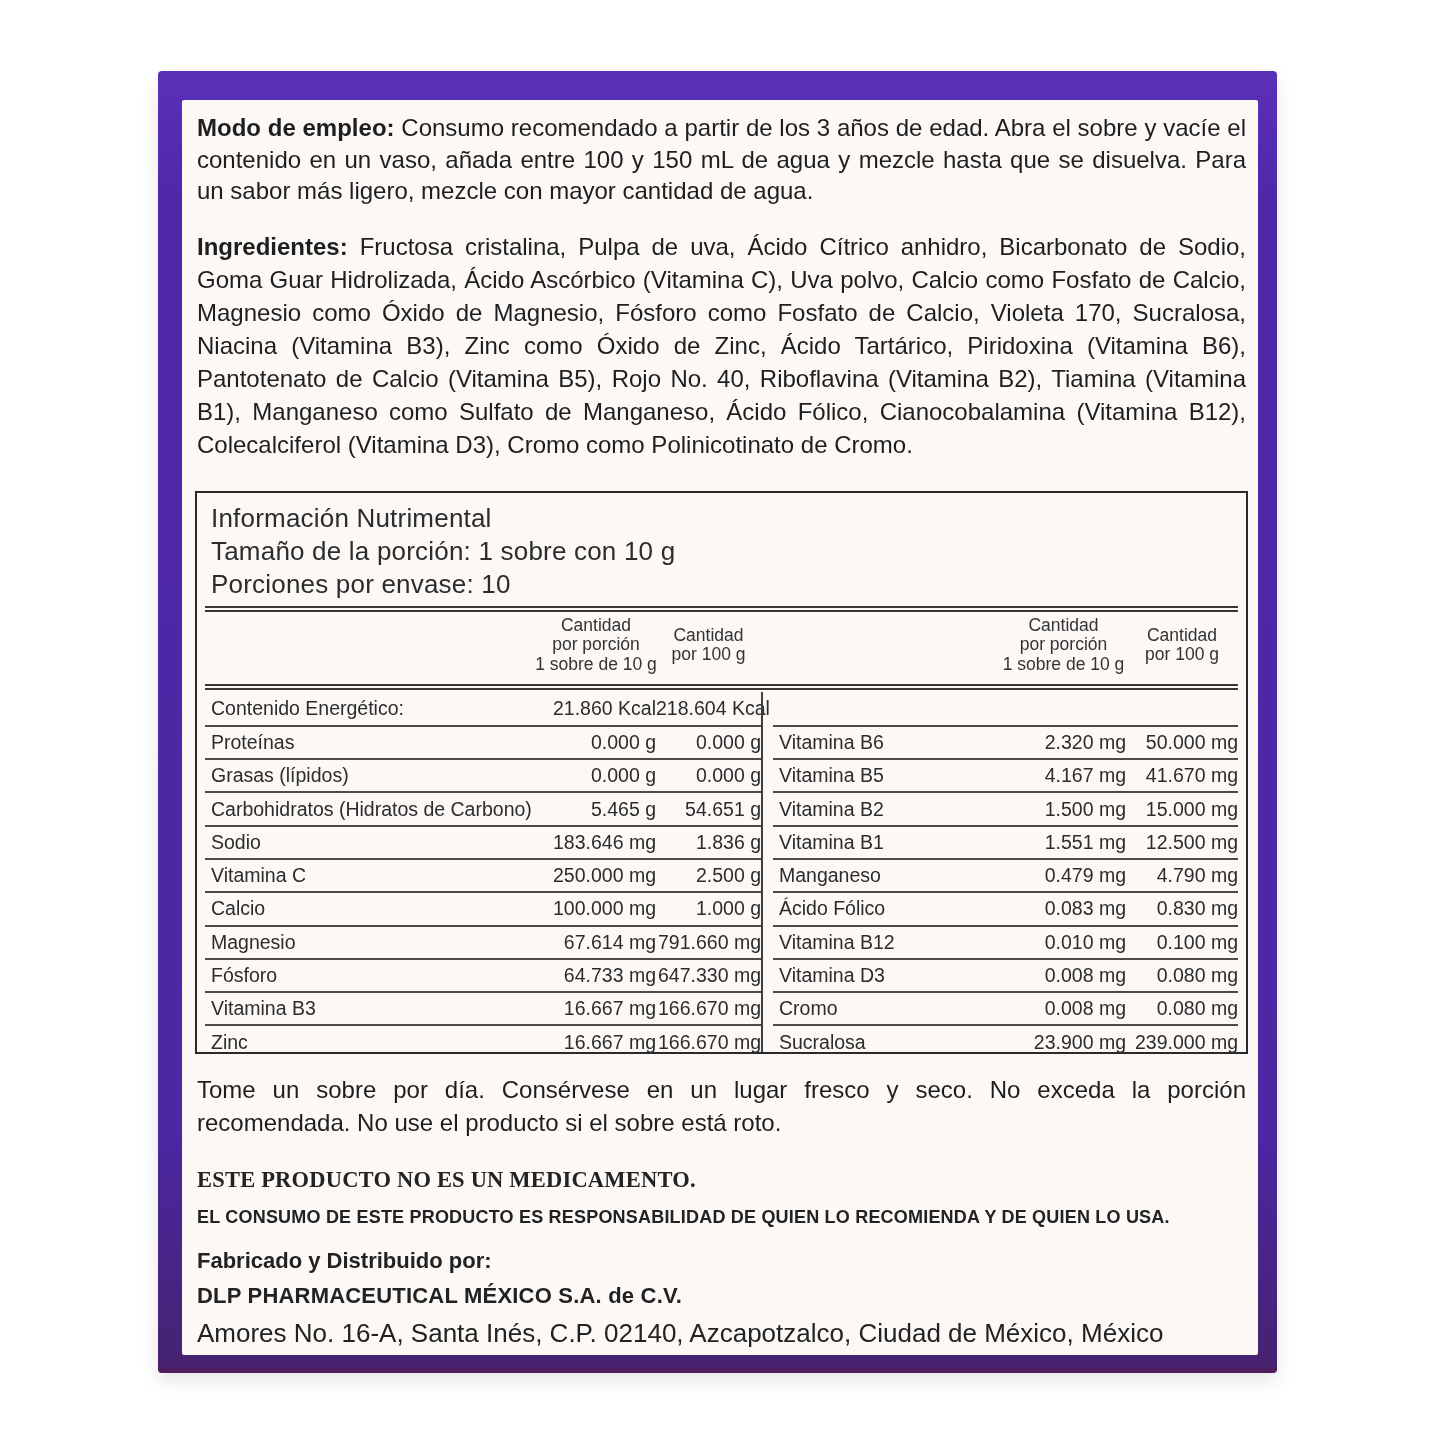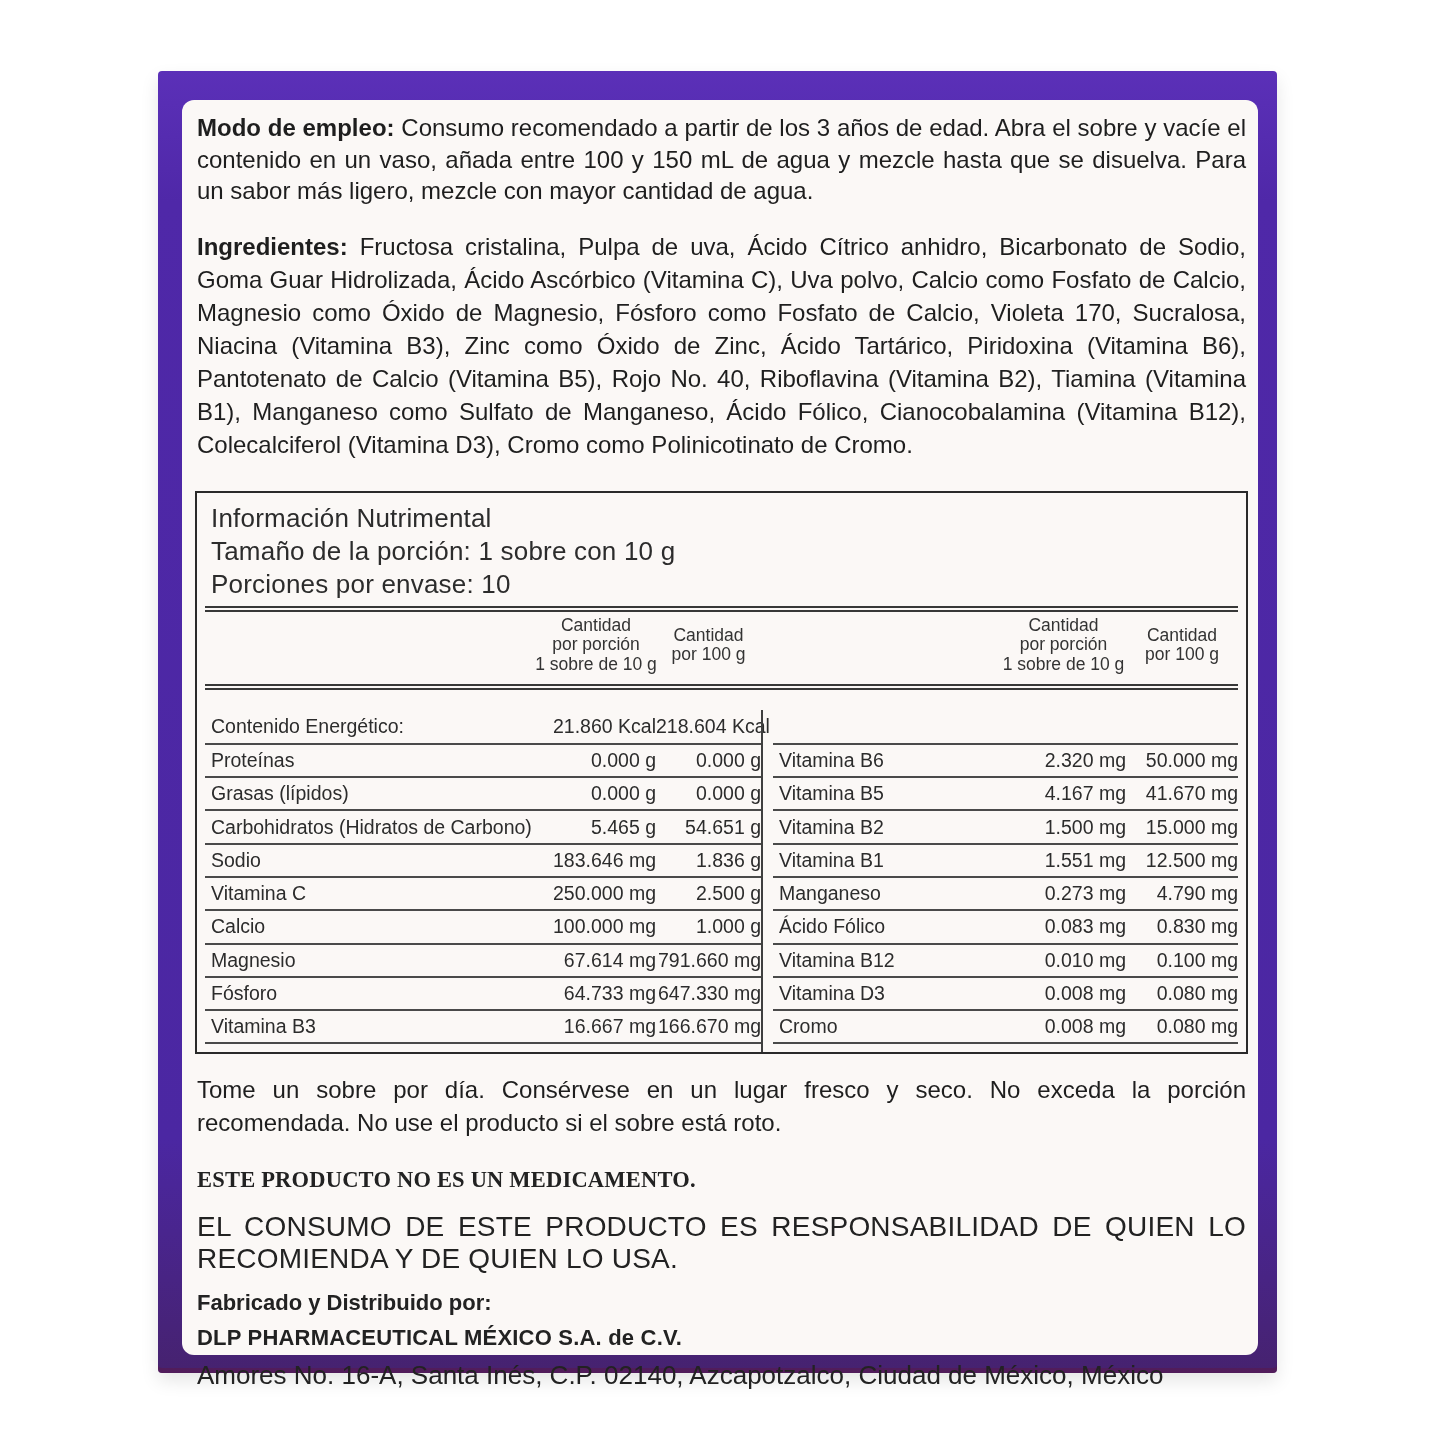--- a/index.html
+++ b/index.html
@@ -12,21 +12,21 @@
     overflow:hidden;
   }
   .box {
     position:absolute; left:158px; top:71px; width:1119px; height:1302px;
     background:linear-gradient(180deg,#5b30b8 0%,#4f28a8 10%,#4b27a2 82%,#46226f 100%);
     border-radius:4px;
     box-shadow:0 8px 18px rgba(0,0,0,0.10), inset 0 -5px 0 rgba(96,22,66,0.45);
   }
   .panel {
     position:absolute; left:24px; top:29px; right:19px; bottom:18px;
-    background:#fbf8f6; border-radius:12px;
+    background:#fbf8f6; border-radius:2px;
   }
   .content { position:absolute; inset:0; padding:6px 12px 0 15px; }
 
   p.para { font-size:24px; line-height:31.5px; text-align:justify; color:#1e1e1e; }
   p.para .lead { font-weight:700; }
   p.modo { margin-top:6px; }
   p.ingr { margin-top:23px; line-height:33px; }
 
   
   .ntable {
@@ -48,38 +48,38 @@
   .cheaders .half-left, .cheaders .half-right { display:grid; align-items:center; height:100%; }
   .cheaders .half-left  { grid-template-columns:1fr 120px 105px; }
   .cheaders .half-right { grid-template-columns:1fr 125px 112px; padding-left:10px; }
   .hcell {
     width:max-content; justify-self:center; text-align:center;
     font-size:17.5px; line-height:19.5px; white-space:pre-line; color:#333;
   }
   .hcell.c2 { grid-column:2; }
   .hcell.c3 { grid-column:3; }
 
-  .rows-wrap { display:flex; margin-top:20px;justify-content:center; }
+  .rows-wrap { display:flex; margin-top:2px;justify-content:center; }
   .rows-wrap .half-right { border-left:2px solid #3f3f3f; padding-left:10px; }
 
   .nrow {
     display:grid; align-items:center; height:33.3px;
     font-size:19.5px; white-space:nowrap;
   }
   .half-left  .nrow { grid-template-columns:1fr 120px 105px; }
   .half-right .nrow { grid-template-columns:1fr 125px 112px; }
   .nrow + .nrow { border-top:2px solid #4a4a4a; }
   .nrow.empty { border-top:none; }
   .nlabel { padding-left:6px; overflow:visible; }
   .nv1,.nv2 { text-align:right; }
 
   
   p.tome  { margin-top:19px; font-size:24px; line-height:33px; text-align:justify; }
   p.caps1 { margin-top:28px; font-size:22.5px; font-weight:700; letter-spacing:0.2px;font-family:Liberation Serif, serif; }
-  p.caps2 { margin-top:18px;  font-size:28px; font-weight:400; line-height:32px; text-align:justify; letter-spacing:0.2px; }
+  p.caps2 { margin-top:8px;  font-size:18px; font-weight:700; line-height:32px; text-align:justify; letter-spacing:0.2px; }
   p.fab    { margin-top:15px; font-size:22px; font-weight:700; }
   p.dlp    { margin-top:9px;  font-size:22px; font-weight:700; letter-spacing:0.2px; }
   p.amores { margin-top:9px;  font-size:26px; }
 </style>
 </head>
 <body>
 
 <div class="box">
   <div class="panel">
     <div class="content">
@@ -193,21 +193,21 @@
                 <span class="nv1">1.500 mg</span>
                 <span class="nv2">15.000 mg</span>
               </div>
               <div class="nrow">
                 <span class="nlabel">Vitamina B1</span>
                 <span class="nv1">1.551 mg</span>
                 <span class="nv2">12.500 mg</span>
               </div>
               <div class="nrow">
                 <span class="nlabel">Manganeso</span>
-                <span class="nv1">0.273 mg</span>
+                <span class="nv1">0.479 mg</span>
                 <span class="nv2">4.790 mg</span>
               </div>
               <div class="nrow">
                 <span class="nlabel">Ácido Fólico</span>
                 <span class="nv1">0.083 mg</span>
                 <span class="nv2">0.830 mg</span>
               </div>
               <div class="nrow">
                 <span class="nlabel">Vitamina B12</span>
                 <span class="nv1">0.010 mg</span>

